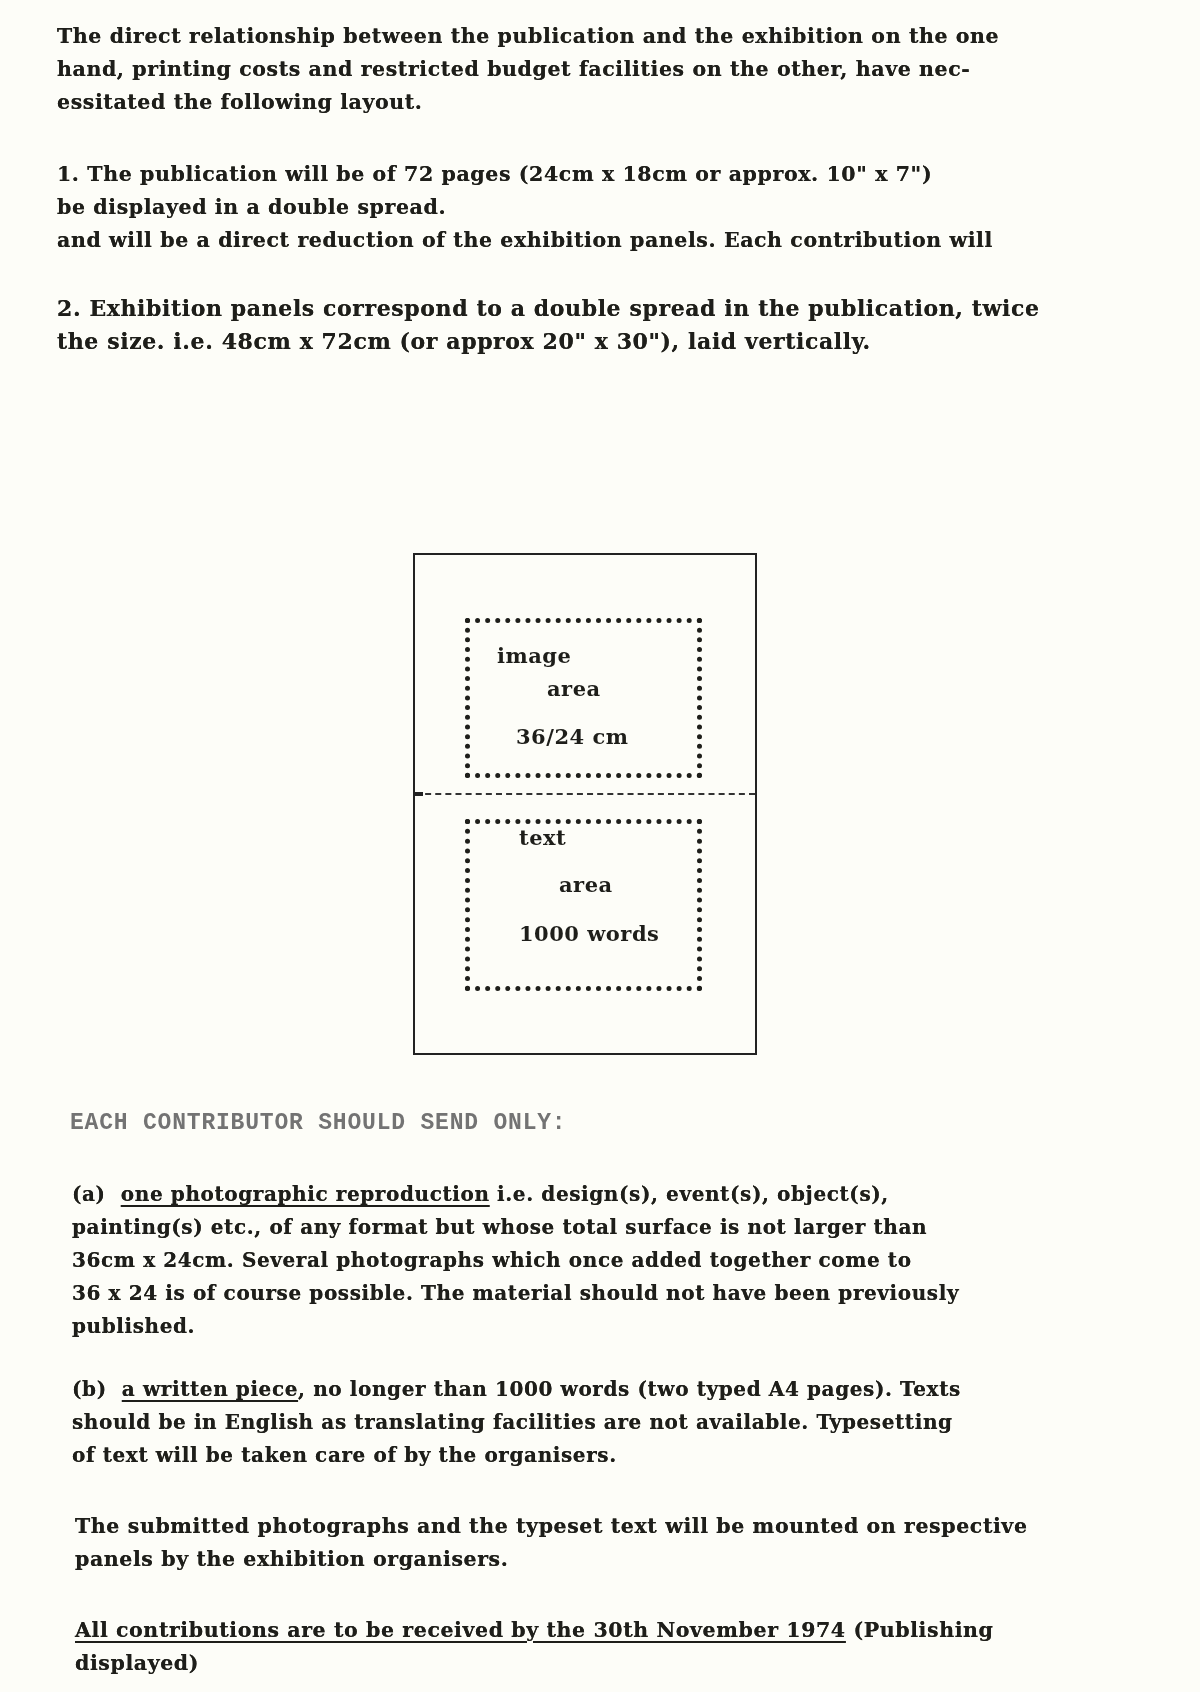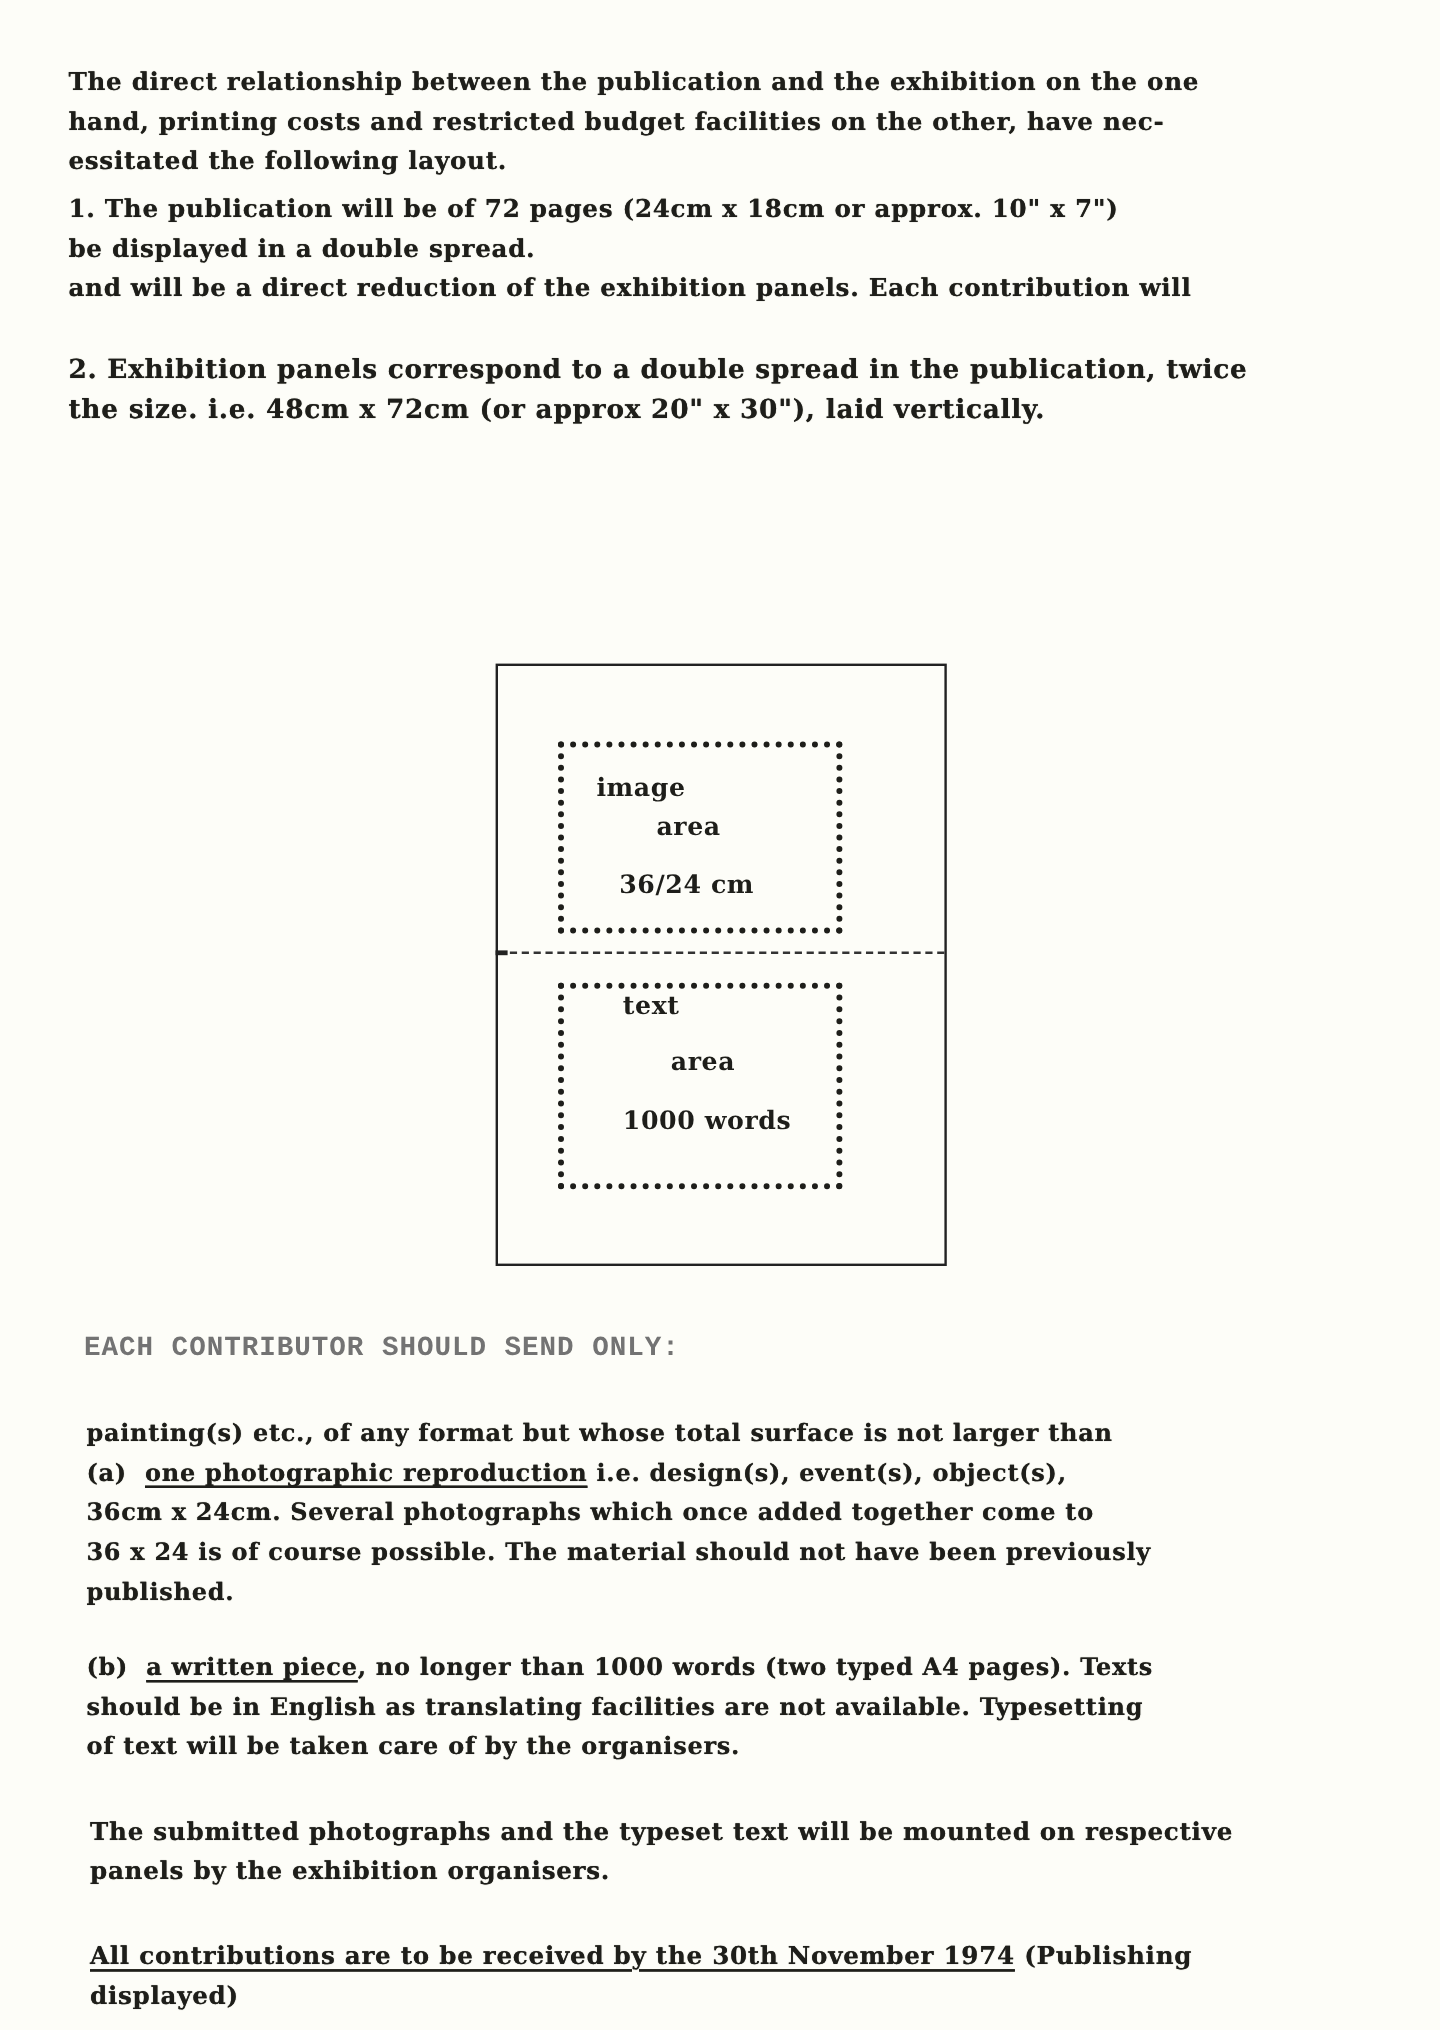--- a/index.html
+++ b/index.html
@@ -38,21 +38,21 @@
       letter-spacing: 0.8px;
       white-space: nowrap;
       color: #737373;
     }
 
     
     .panel {
       position: absolute;
       left: 413px;
       top: 553px;
-      width: 376px;
+      width: 344px;
       height: 502px;
       border: 2.5px solid #222;
       box-sizing: border-box;
     }
     .divider {
       position: absolute;
       left: 0;
       right: 0;
       top: 238px;
       height: 0;
@@ -82,21 +82,21 @@
       font-size: 21px;
       font-weight: bold;
       letter-spacing: 0.5px;
       white-space: nowrap;
       color: #1e1e1a;
     }
   </style>
 </head>
 <body>
 
-<div class="para" style="left:57px; top:20px; font-size:20.5px;margin-top:32px;">
+<div class="para" style="left:57px; top:20px; font-size:20.5px;">
   <span class="line">The direct relationship between the publication and the exhibition on the one</span>
   <span class="line">hand, printing costs and restricted budget facilities on the other, have nec-</span>
   <span class="line">essitated the following layout.</span>
 </div>
 
 <div class="para" style="left:57px; top:158px; font-size:20.5px;">
   <span class="line">1.  The publication will be of 72 pages (24cm x 18cm or approx.  10" x 7")</span>
   <span class="line">be displayed in a double spread.</span>
   <span class="line">and will be a direct reduction of the exhibition panels.  Each contribution will</span>
 </div>
@@ -116,25 +116,25 @@
 
   <div class="dotbox bottom"></div>
   <span class="dlabel" style="left:104px; top:270px;">text</span>
   <span class="dlabel" style="left:144px; top:317px;">area</span>
   <span class="dlabel" style="left:104px; top:366px;">1000 words</span>
 </div>
 
 <div class="heading" style="left:70px; top:1110px;">EACH CONTRIBUTOR SHOULD SEND ONLY:</div>
 
 <div class="para" style="left:72px; top:1178px; font-size:20px;">
-  <span class="line">painting(s) etc., of any format but whose total surface is not larger than</span>
   <span class="line">
     <span>(a)</span>&nbsp;
     <span class="u">one photographic reproduction</span><span> i.e.  design(s),  event(s),  object(s),</span>
   </span>
+  <span class="line">painting(s) etc., of any format but whose total surface is not larger than</span>
   <span class="line">36cm x 24cm.  Several photographs which once added together come to</span>
   <span class="line">36 x 24 is of course possible.  The material should not have been previously</span>
   <span class="line">published.</span>
 </div>
 
 <div class="para" style="left:72px; top:1373px; font-size:20px;">
   <span class="line">
     <span>(b)</span>&nbsp;
     <span class="u">a written piece</span><span>, no longer than 1000 words (two typed A4 pages).  Texts</span>
   </span>

